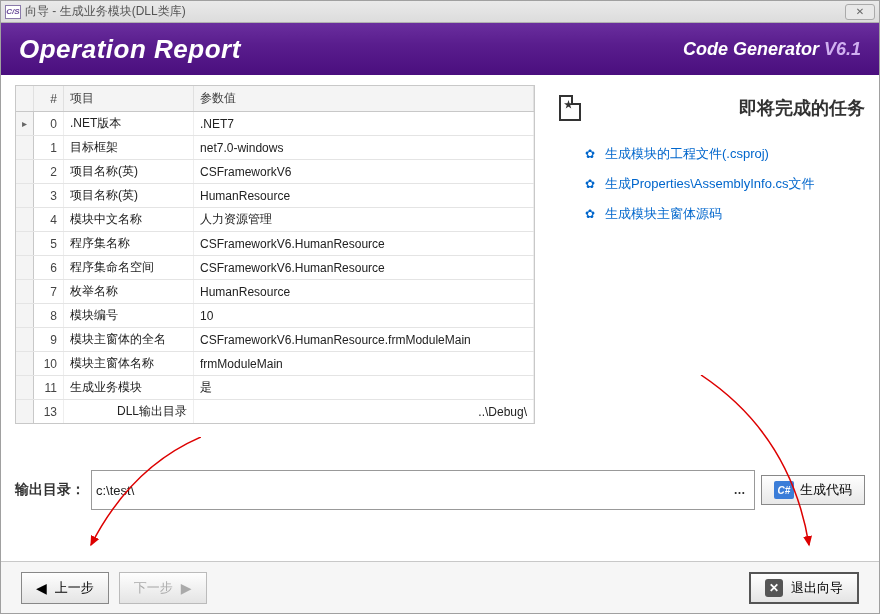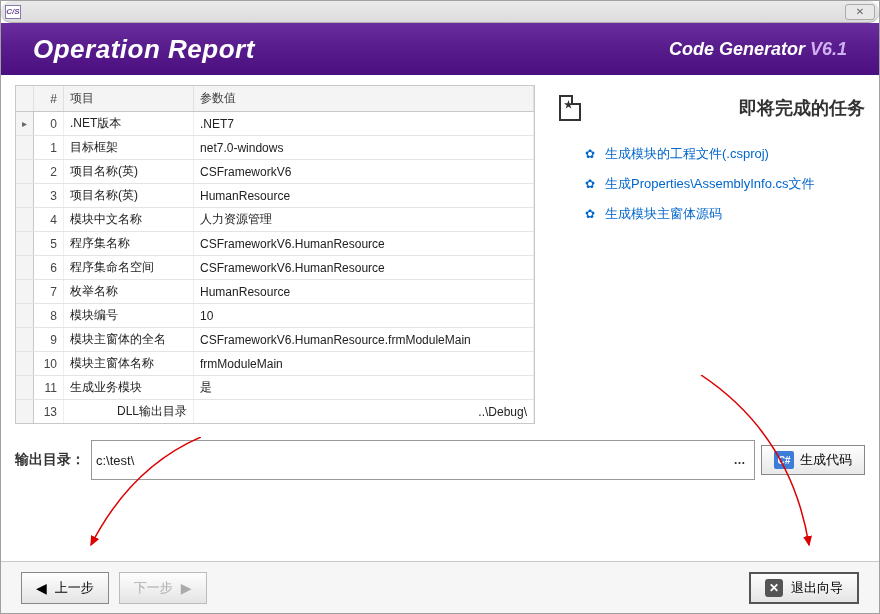--- a/index.html
+++ b/index.html
@@ -1,25 +1,25 @@
 <!DOCTYPE html>
 <html><head>
 <meta charset="utf-8">
 <style>
 * { box-sizing: border-box; margin: 0; padding: 0; }
 body { font-family: "Microsoft YaHei", Tahoma, Arial, sans-serif; font-size: 12px; background: #f0f0f0; width: 880px; height: 614px; overflow: hidden; }
 
 .window { width: 880px; height: 614px; background: #fff; border: 1px solid #a0a0a0; display: flex; flex-direction: column; }
 
-.titlebar { height: 22px; background: linear-gradient(#eaeaea,#dcdcdc); border-bottom: 1px solid #b0b0b0; display: flex; align-items: center; padding: 0 4px; font-size: 12px; color: #555; border-radius: 10px; }
+.titlebar { height: 22px; background: linear-gradient(#eaeaea,#dcdcdc); border-bottom: 1px solid #b0b0b0; display: flex; align-items: center; padding: 0 4px; font-size: 12px; color: #555; }
 .titlebar .ico { width: 16px; height: 14px; background: #fff; border: 1px solid #8a7aaa; margin-right: 4px; font-size: 8px; font-weight: bold; color: #6a4a9a; display: flex; align-items: center; justify-content: center; font-style: italic; }
 .titlebar .spacer { flex: 1; }
 .titlebar .closebtn { width: 30px; height: 16px; border: 1px solid #aaa; border-radius: 3px; background: #e8e8e8; display: flex; align-items: center; justify-content: center; font-size: 10px; color: #666; }
 
-.header { height: 52px; background: linear-gradient(#6a2e9e,#5a1e8e 40%,#4a0e7e); display: flex; align-items: center; padding: 0 32px; color: #fff; }
+.header { height: 52px; background: linear-gradient(#6a2e9e,#5a1e8e 40%,#4a0e7e); display: flex; align-items: center; padding: 0 18px; color: #fff; }
 .header .title { font-size: 26px; font-weight: bold; font-style: italic; letter-spacing: 0.5px; }
 .header .spacer { flex: 1; }
 .header .brand { font-size: 18px; font-weight: bold; font-style: italic; }
 .header .brand .ver { color: #d0b0f0; }
 
 .body { flex: 1; padding: 10px 14px 8px 14px; display: flex; flex-direction: column; position: relative; }
 
 .panes { display: flex; gap: 24px; }
 
 .tablewrap { border: 1px solid #c8c8c8; width: 520px; }
@@ -38,21 +38,21 @@
 .tasktitle { display: flex; align-items: center; font-size: 18px; font-weight: bold; color: #333; margin-bottom: 24px; justify-content: space-between; }
 .tasktitle .docico { width: 22px; height: 26px; border: 2px solid #333; margin-right: 10px; position: relative; }
 .tasktitle .docico:before { content: "★"; position: absolute; left: 3px; top: 2px; font-size: 10px; color: #333; }
 .tasktitle .docico:after { content: ""; position: absolute; right: -2px; top: -2px; width: 8px; height: 8px; background: #fff; border-left: 2px solid #333; border-bottom: 2px solid #333; }
 .tasklist { list-style: none; padding-left: 24px; }
 .tasklist li { display: flex; align-items: center; color: #0066cc; font-size: 13px; margin-bottom: 12px; }
 .tasklist li .gear { width: 14px; height: 14px; margin-right: 8px; display: inline-flex; align-items: center; justify-content: center; color: #0066cc; font-size: 12px; }
 
 .arrow { position: absolute; pointer-events: none; }
 
-.outrow { display: flex; align-items: center; margin-top: 16px; gap: 6px; }
+.outrow { display: flex; align-items: center; margin-top: 46px; gap: 6px; }
 .outlabel { font-size: 14px; font-weight: bold; color: #333; }
 .outinput { flex: 1; height: 40px; border: 1px solid #999; background: #fff; display: flex; align-items: center; padding: 0 4px; }
 .outinput input { flex: 1; border: none; outline: none; font-size: 13px; color: #222; background: transparent; }
 .outinput .browse { width: 20px; text-align: center; color: #333; cursor: pointer; letter-spacing: 1px; font-weight: bold; }
 .genbtn { height: 30px; padding: 0 12px; border: 1px solid #888; background: linear-gradient(#fefefe,#e8e8e8); display: flex; align-items: center; gap: 6px; font-size: 13px; cursor: pointer; }
 .genbtn .csico { width: 20px; height: 18px; background: #3b7dd8; color: #fff; font-size: 10px; font-weight: bold; font-style: italic; display: flex; align-items: center; justify-content: center; border-radius: 2px; }
 
 .footer { height: 52px; border-top: 1px solid #c8c8c8; background: #f6f6f6; display: flex; align-items: center; padding: 0 20px; }
 .navbtn { height: 32px; padding: 0 14px; border: 1px solid #888; background: linear-gradient(#fefefe,#e4e4e4); display: flex; align-items: center; gap: 8px; font-size: 13px; margin-right: 10px; cursor: pointer; }
 .navbtn.disabled { color: #aaa; border-color: #bbb; }
@@ -61,20 +61,21 @@
 .exitbtn { height: 32px; padding: 0 14px; border: 2px solid #555; background: linear-gradient(#fefefe,#e4e4e4); display: flex; align-items: center; gap: 8px; font-size: 13px; cursor: pointer; }
 .exitbtn .xico { width: 18px; height: 18px; background: #555; color: #fff; display: flex; align-items: center; justify-content: center; font-weight: bold; border-radius: 3px; font-size: 12px; }
 </style>
 </head>
 <body>
 
 <div class="window">
 
   <div class="titlebar">
     <div class="ico">C/S</div>
+    <span>向导 - 生成业务模块(DLL类库)</span>
     <div class="spacer"></div>
     <div class="closebtn">
       <span>✕</span>
     </div>
   </div>
 
   <div class="header">
     <div class="title">Operation Report</div>
     <div class="spacer"></div>
     <div class="brand">

